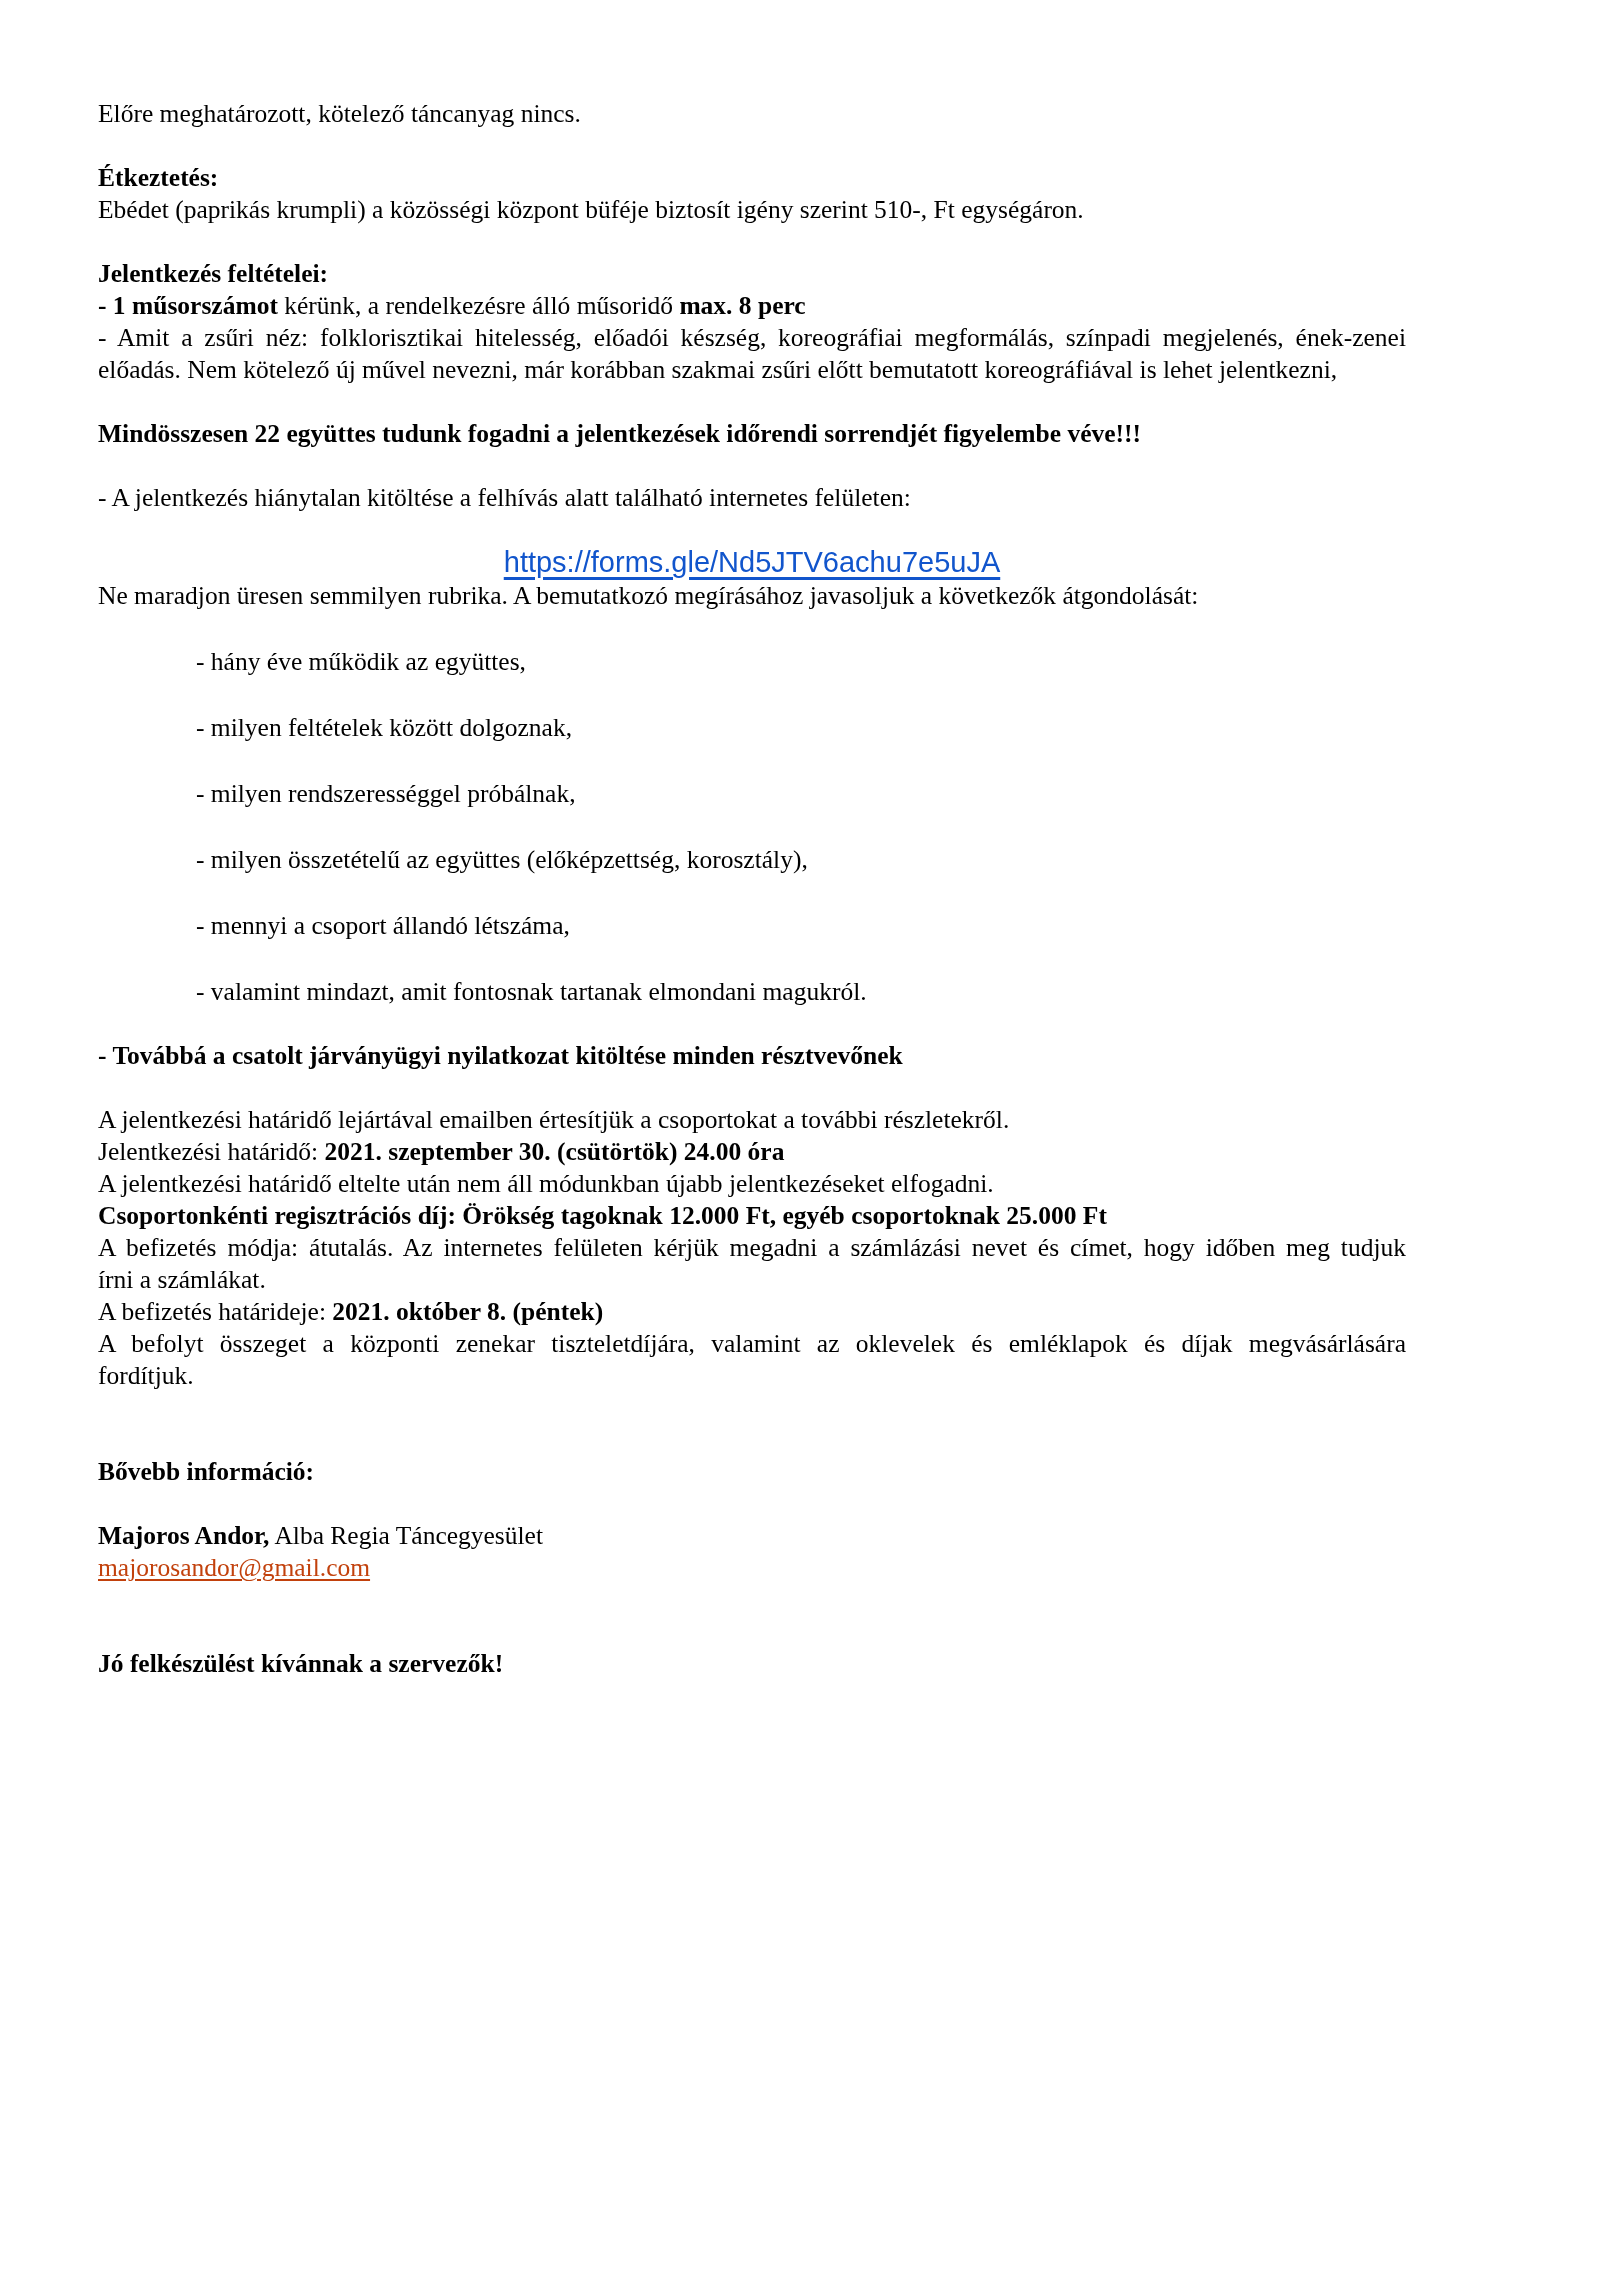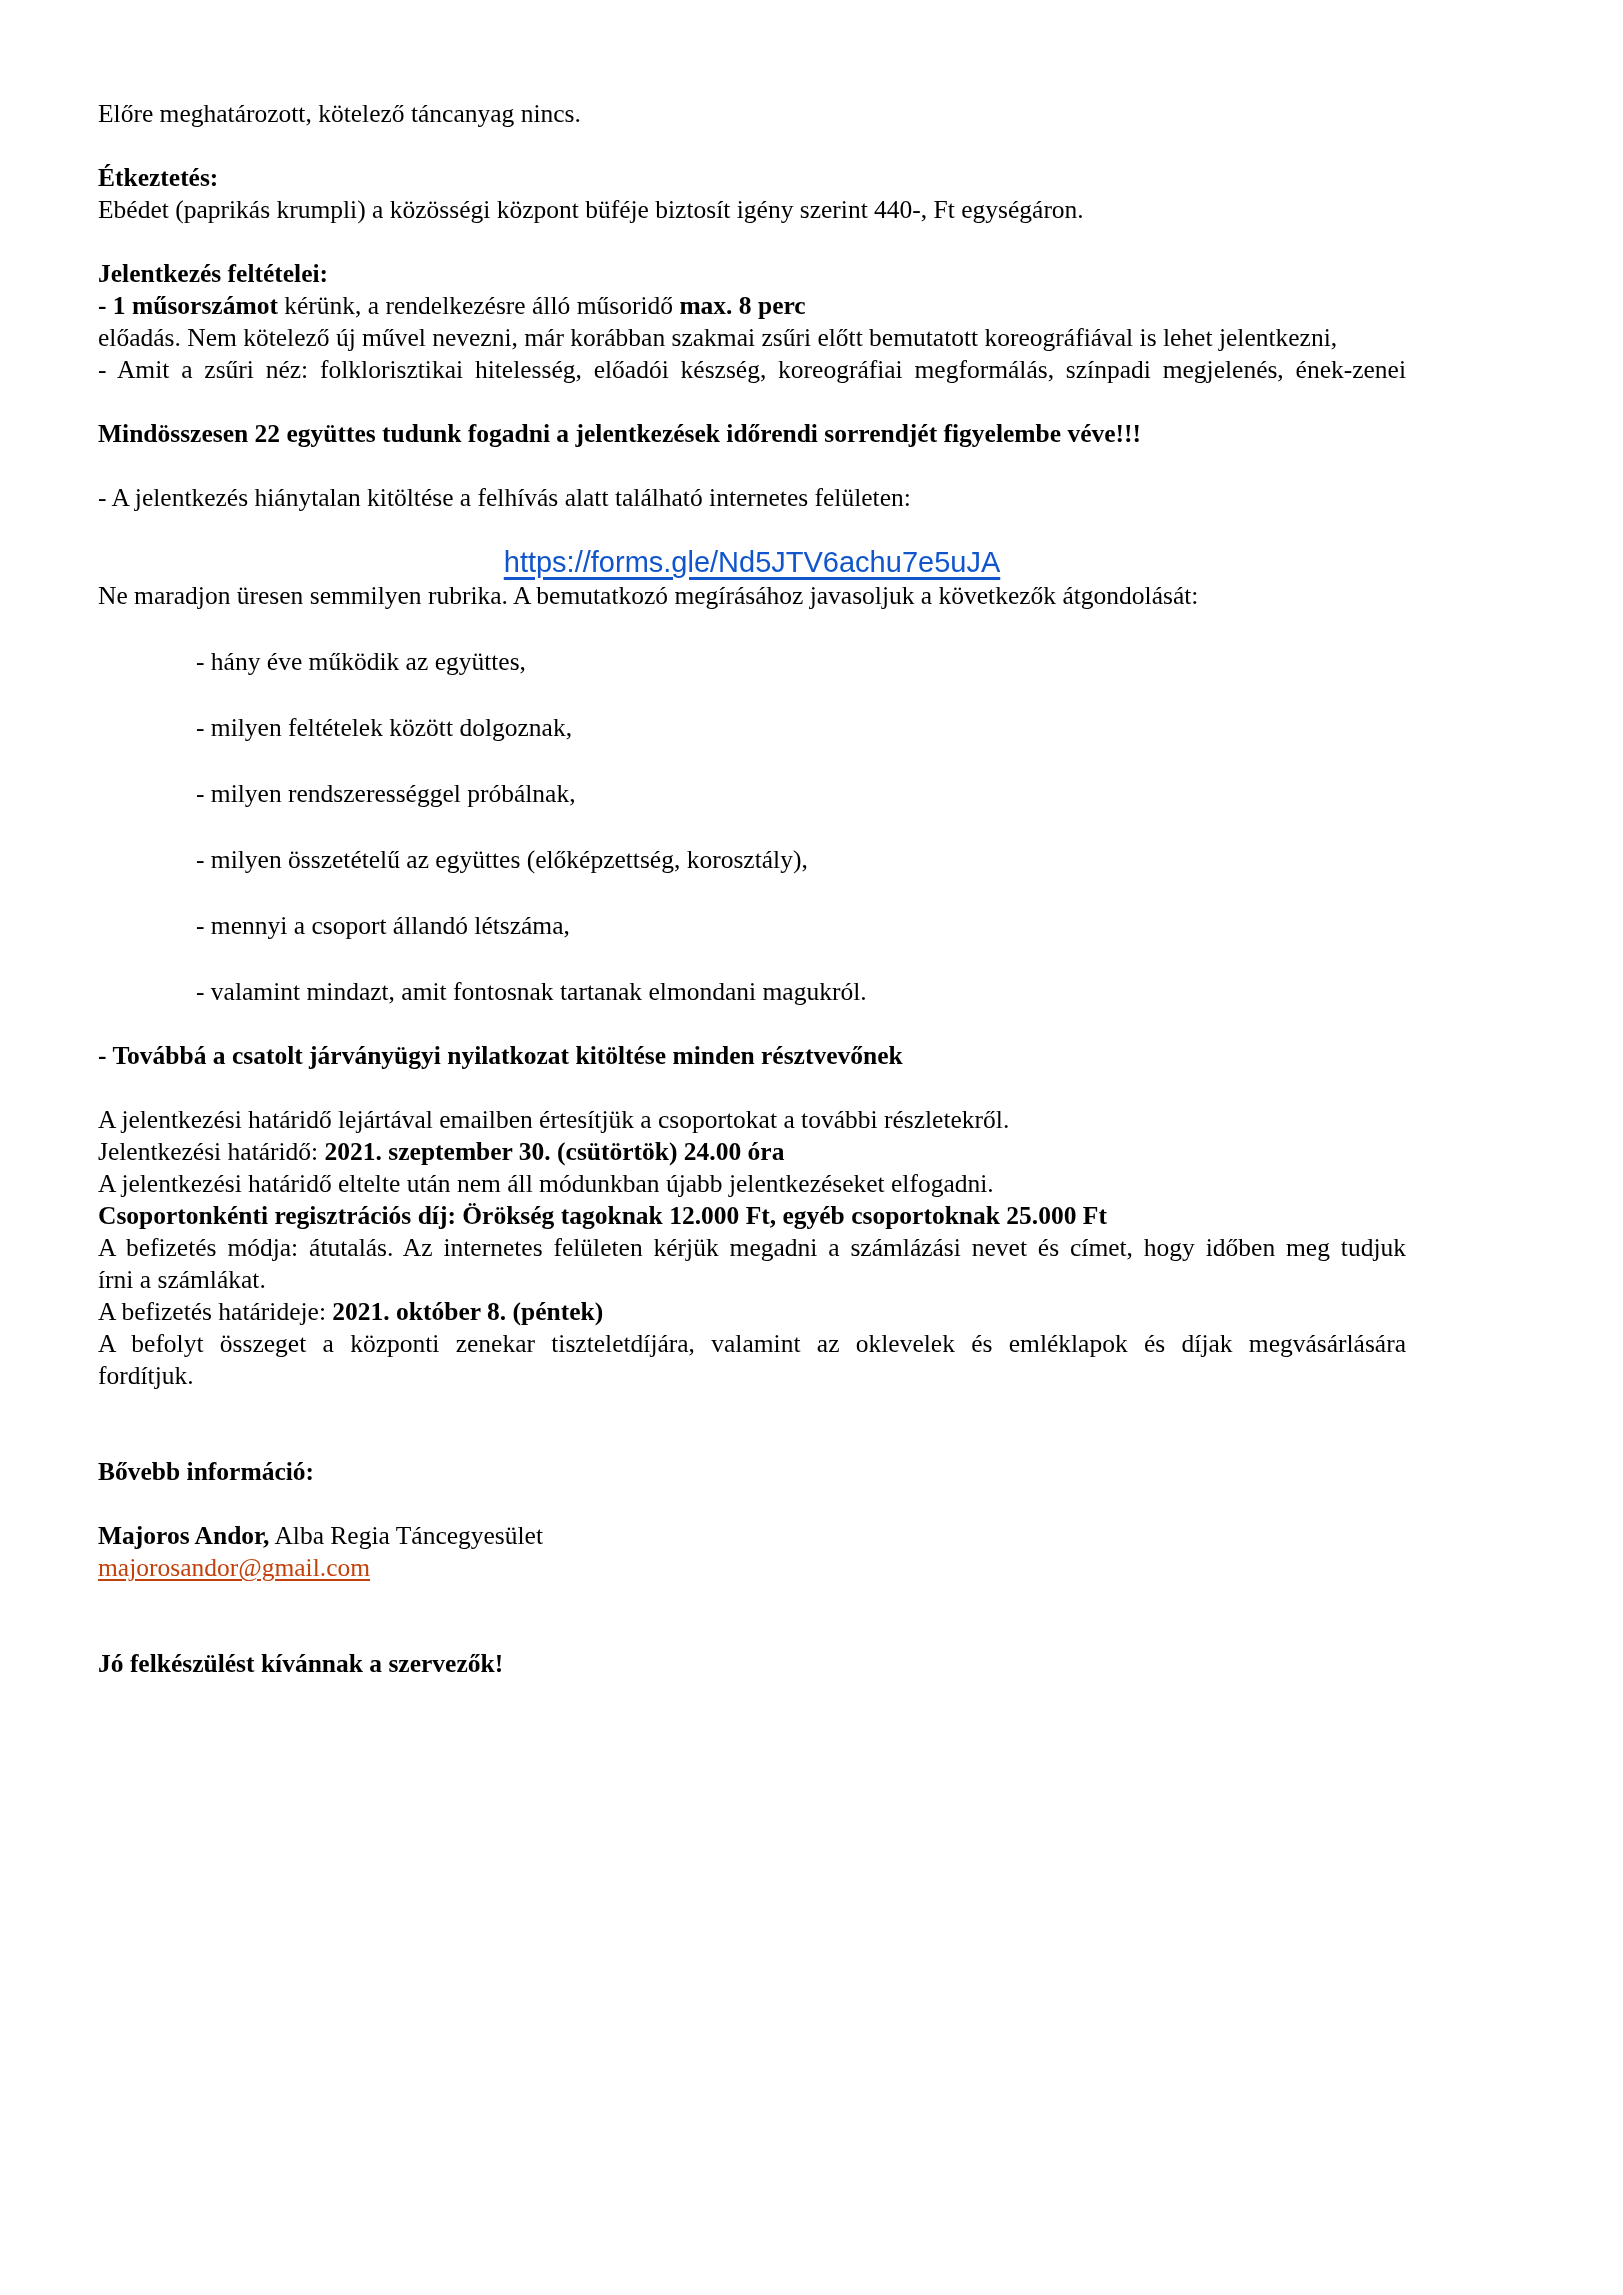--- a/index.html
+++ b/index.html
@@ -37,26 +37,26 @@
   }
 </style>
 </head>
 <body>
 
 <div class="page">
   <div class="doc">
       <div class="line "><span>Előre meghatározott, kötelező táncanyag nincs.</span></div>
       <div class="blank"></div>
       <div class="line "><span class="b">Étkeztetés:</span></div>
-      <div class="line "><span>Ebédet (paprikás krumpli) a közösségi központ büféje biztosít igény szerint 440-, Ft egységáron.</span></div>
+      <div class="line "><span>Ebédet (paprikás krumpli) a közösségi központ büféje biztosít igény szerint 510-, Ft egységáron.</span></div>
       <div class="blank"></div>
       <div class="line "><span class="b">Jelentkezés feltételei:</span></div>
       <div class="line "><span class="b">- 1 műsorszámot</span><span> kérünk, a rendelkezésre álló műsoridő </span><span class="b">max. 8 perc</span></div>
+      <div class="line jline"><span>- Amit a zsűri néz: folklorisztikai hitelesség, előadói készség, koreográfiai megformálás, színpadi megjelenés, ének-zenei</span></div>
       <div class="line "><span>előadás. Nem kötelező új művel nevezni, már korábban szakmai zsűri előtt bemutatott koreográfiával is lehet jelentkezni,</span></div>
-      <div class="line jline"><span>- Amit a zsűri néz: folklorisztikai hitelesség, előadói készség, koreográfiai megformálás, színpadi megjelenés, ének-zenei</span></div>
       <div class="blank"></div>
       <div class="line "><span class="b">Mindösszesen 22 együttes tudunk fogadni a jelentkezések időrendi sorrendjét figyelembe véve!!!</span></div>
       <div class="blank"></div>
       <div class="line "><span>- A jelentkezés hiánytalan kitöltése a felhívás alatt található internetes felületen:</span></div>
       <div class="blank"></div>
       <div class="line center"><a class="form-link" href="#" style="color: rgb(17, 85, 204); text-align: right;">https://forms.gle/Nd5JTV6achu7e5uJA</a></div>
       <div class="line "><span>Ne maradjon üresen semmilyen rubrika. A bemutatkozó megírásához javasoljuk a következők átgondolását:</span></div>
       <div class="line indent"><span>- hány éve működik az együttes,</span></div>
       <div class="line indent"><span>- milyen feltételek között dolgoznak,</span></div>
       <div class="line indent"><span>- milyen rendszerességgel próbálnak,</span></div>

